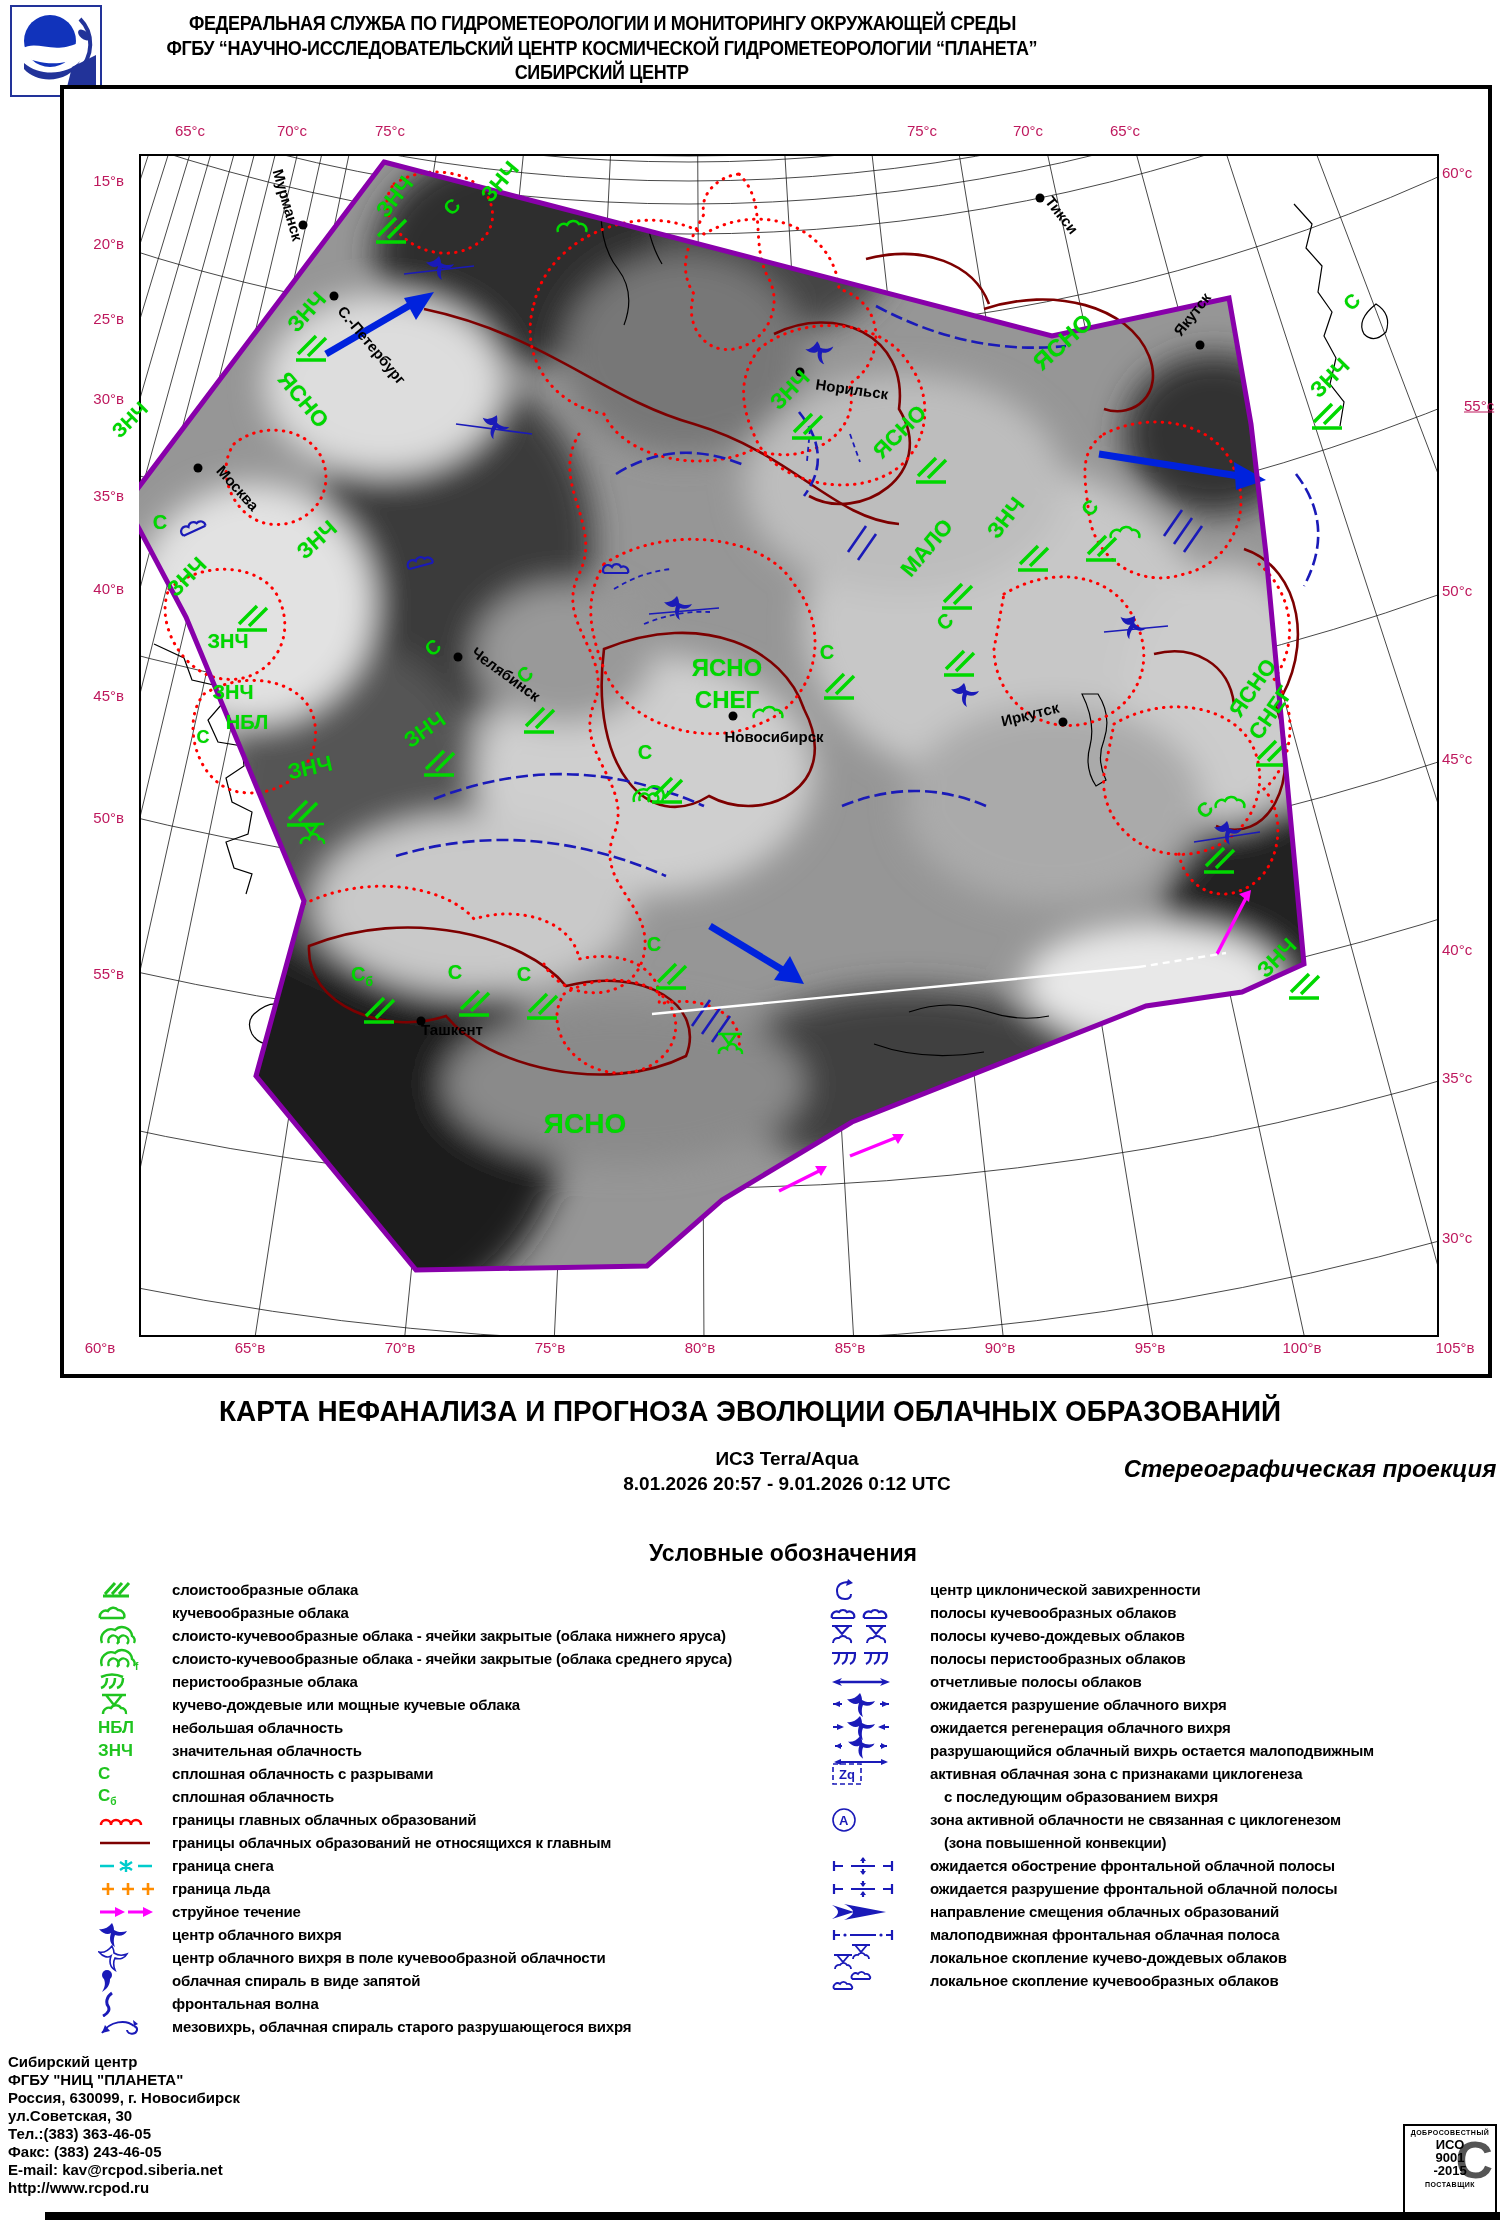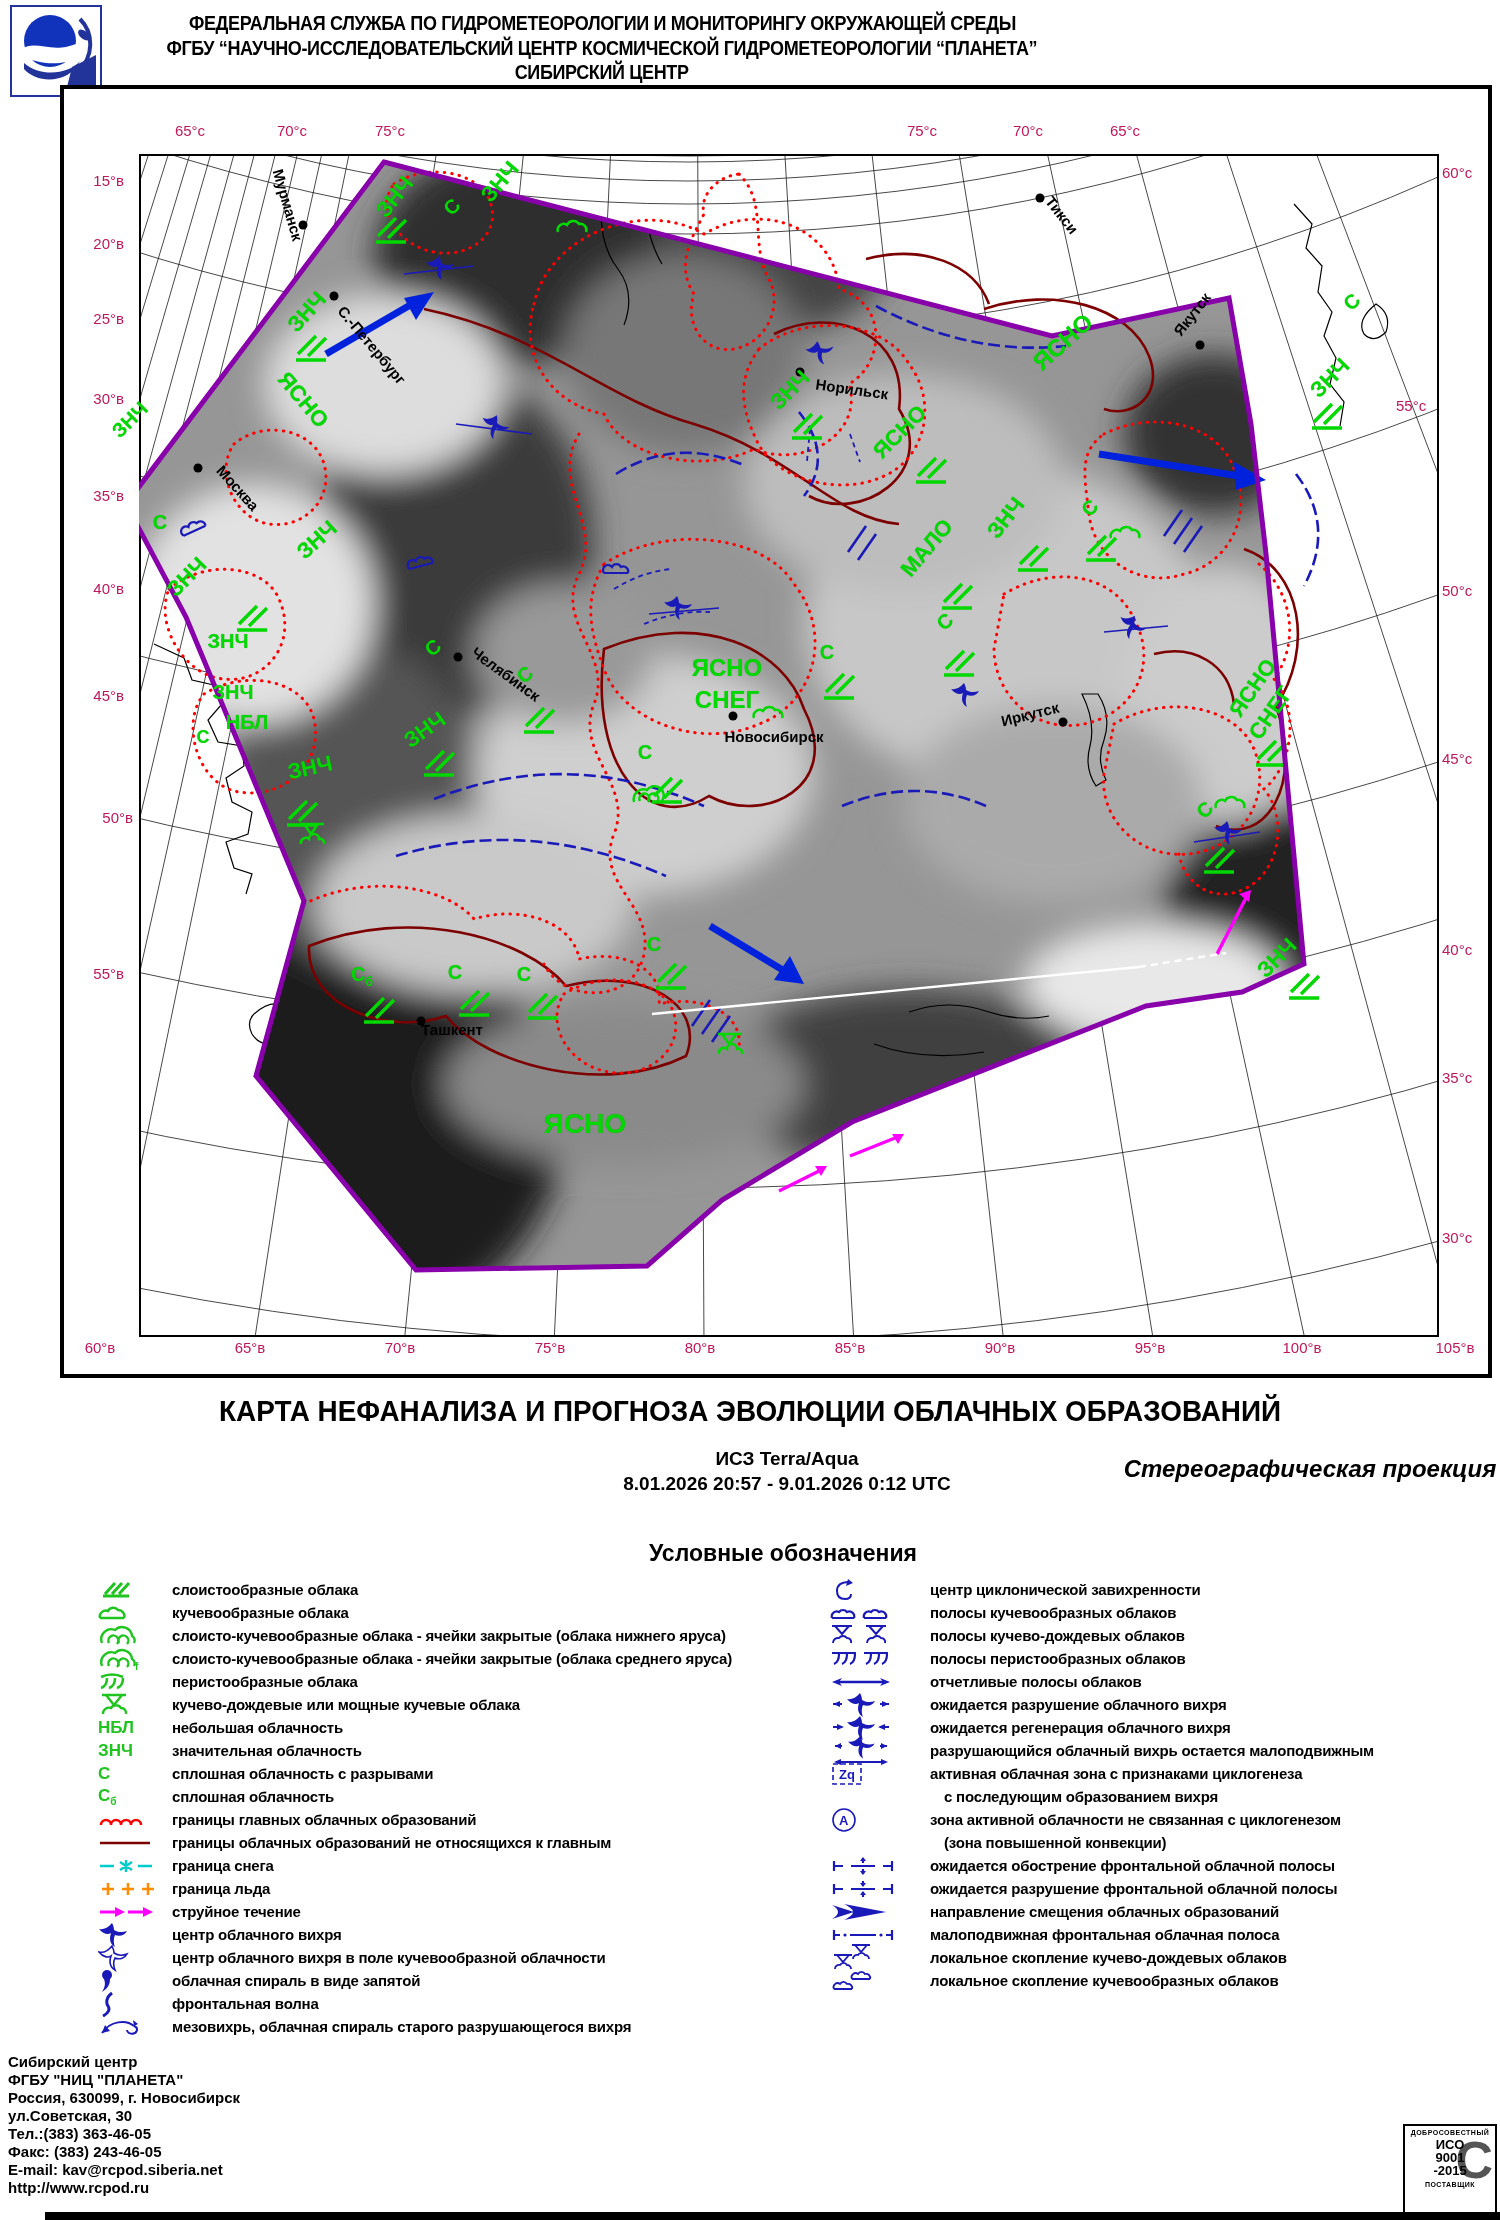--- a/index.html
+++ b/index.html
@@ -314,24 +314,24 @@
         <span class="axis-label " style="left: 1086px; top: 1258px;">95°в</span>
         <span class="axis-label " style="left: 1238px; top: 1258px;">100°в</span>
         <span class="axis-label " style="left: 1391px; top: 1258px;">105°в</span>
         <span class="axis-label side-l" style="left: 60px; top: 91px;">15°в</span>
         <span class="axis-label side-l" style="left: 60px; top: 154px;">20°в</span>
         <span class="axis-label side-l" style="left: 60px; top: 229px;">25°в</span>
         <span class="axis-label side-l" style="left: 60px; top: 309px;">30°в</span>
         <span class="axis-label side-l" style="left: 60px; top: 406px;">35°в</span>
         <span class="axis-label side-l" style="left: 60px; top: 499px;">40°в</span>
         <span class="axis-label side-l" style="left: 60px; top: 606px;">45°в</span>
-        <span class="axis-label side-l" style="left: 60px; top: 728px; margin-left: 9px;">50°в</span>
+        <span class="axis-label side-l" style="left: 60px; top: 728px;">50°в</span>
         <span class="axis-label side-l" style="left: 60px; top: 884px;">55°в</span>
         <span class="axis-label side-r" style="left: 1378px; top: 83px;">60°с</span>
-        <span class="axis-label side-r" style="left: 1332px; top: 316px;">55°с</span>
+        <span class="axis-label side-r" style="left: 1400px; top: 316px; text-decoration: underline;">55°с</span>
         <span class="axis-label side-r" style="left: 1378px; top: 501px;">50°с</span>
         <span class="axis-label side-r" style="left: 1378px; top: 669px;">45°с</span>
         <span class="axis-label side-r" style="left: 1378px; top: 860px;">40°с</span>
         <span class="axis-label side-r" style="left: 1378px; top: 988px;">35°с</span>
         <span class="axis-label side-r" style="left: 1378px; top: 1148px;">30°с</span>
       </div>
     <div id="cityLayer">
         <div class="city-dot" style="left: 239px; top: 136px;"></div>
         <div class="city" style="left: 224px; top: 116px; transform: translate(-50%, -50%) rotate(74deg);">Мурманск</div>
         <div class="city-dot" style="left: 270px; top: 207px;"></div>

